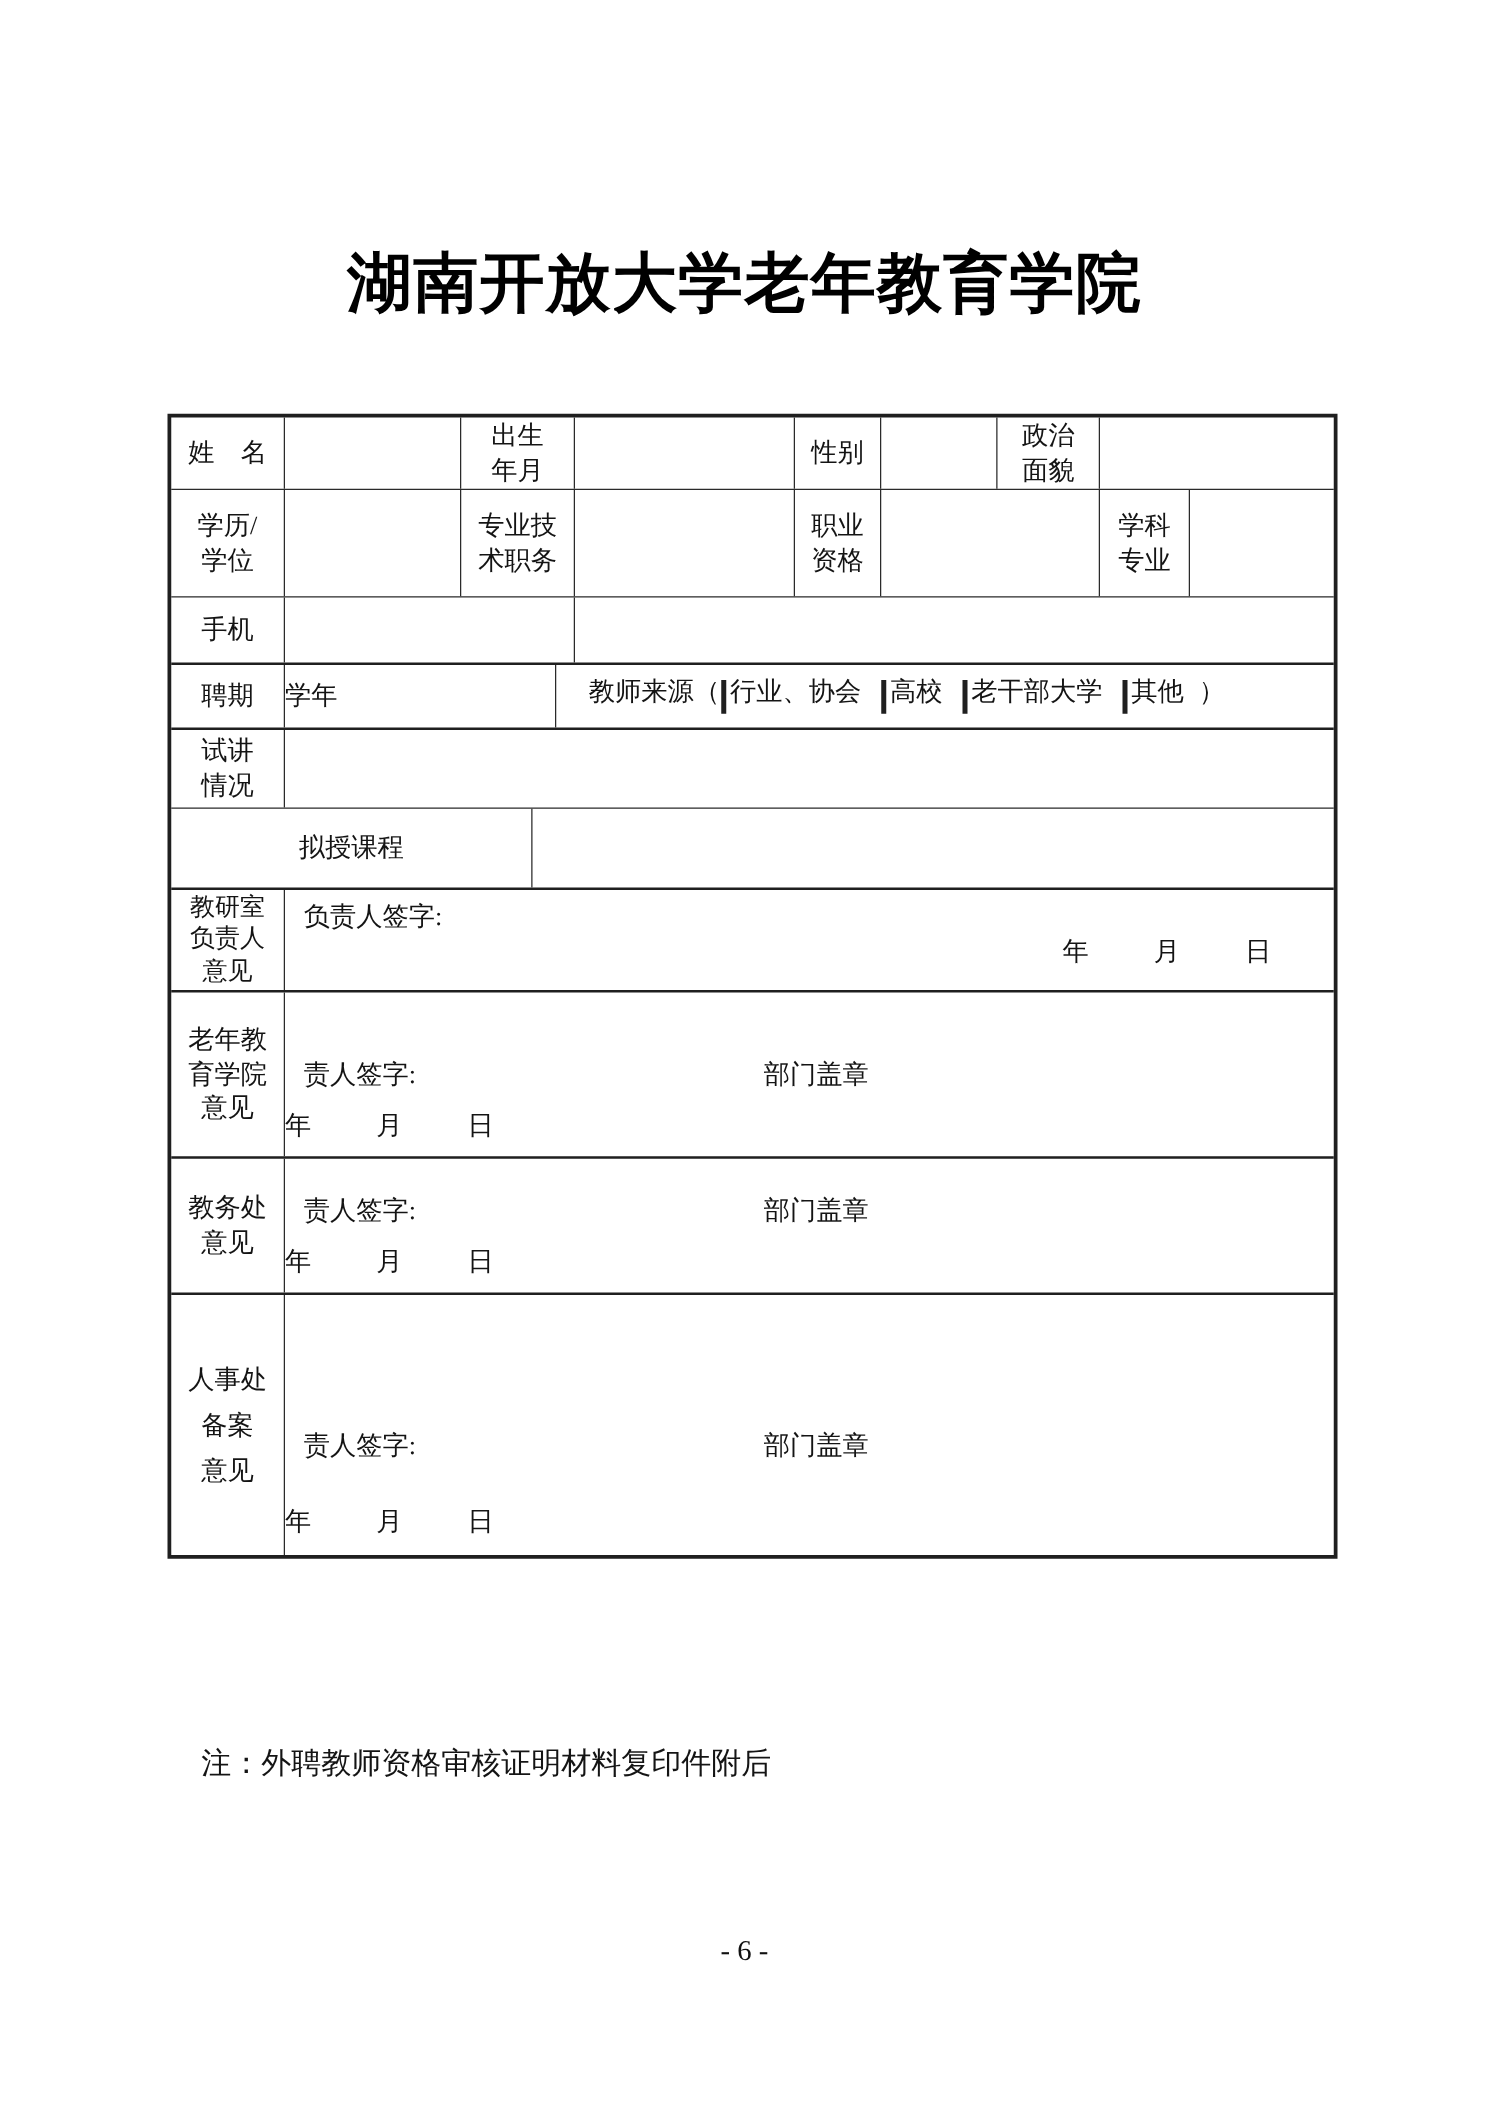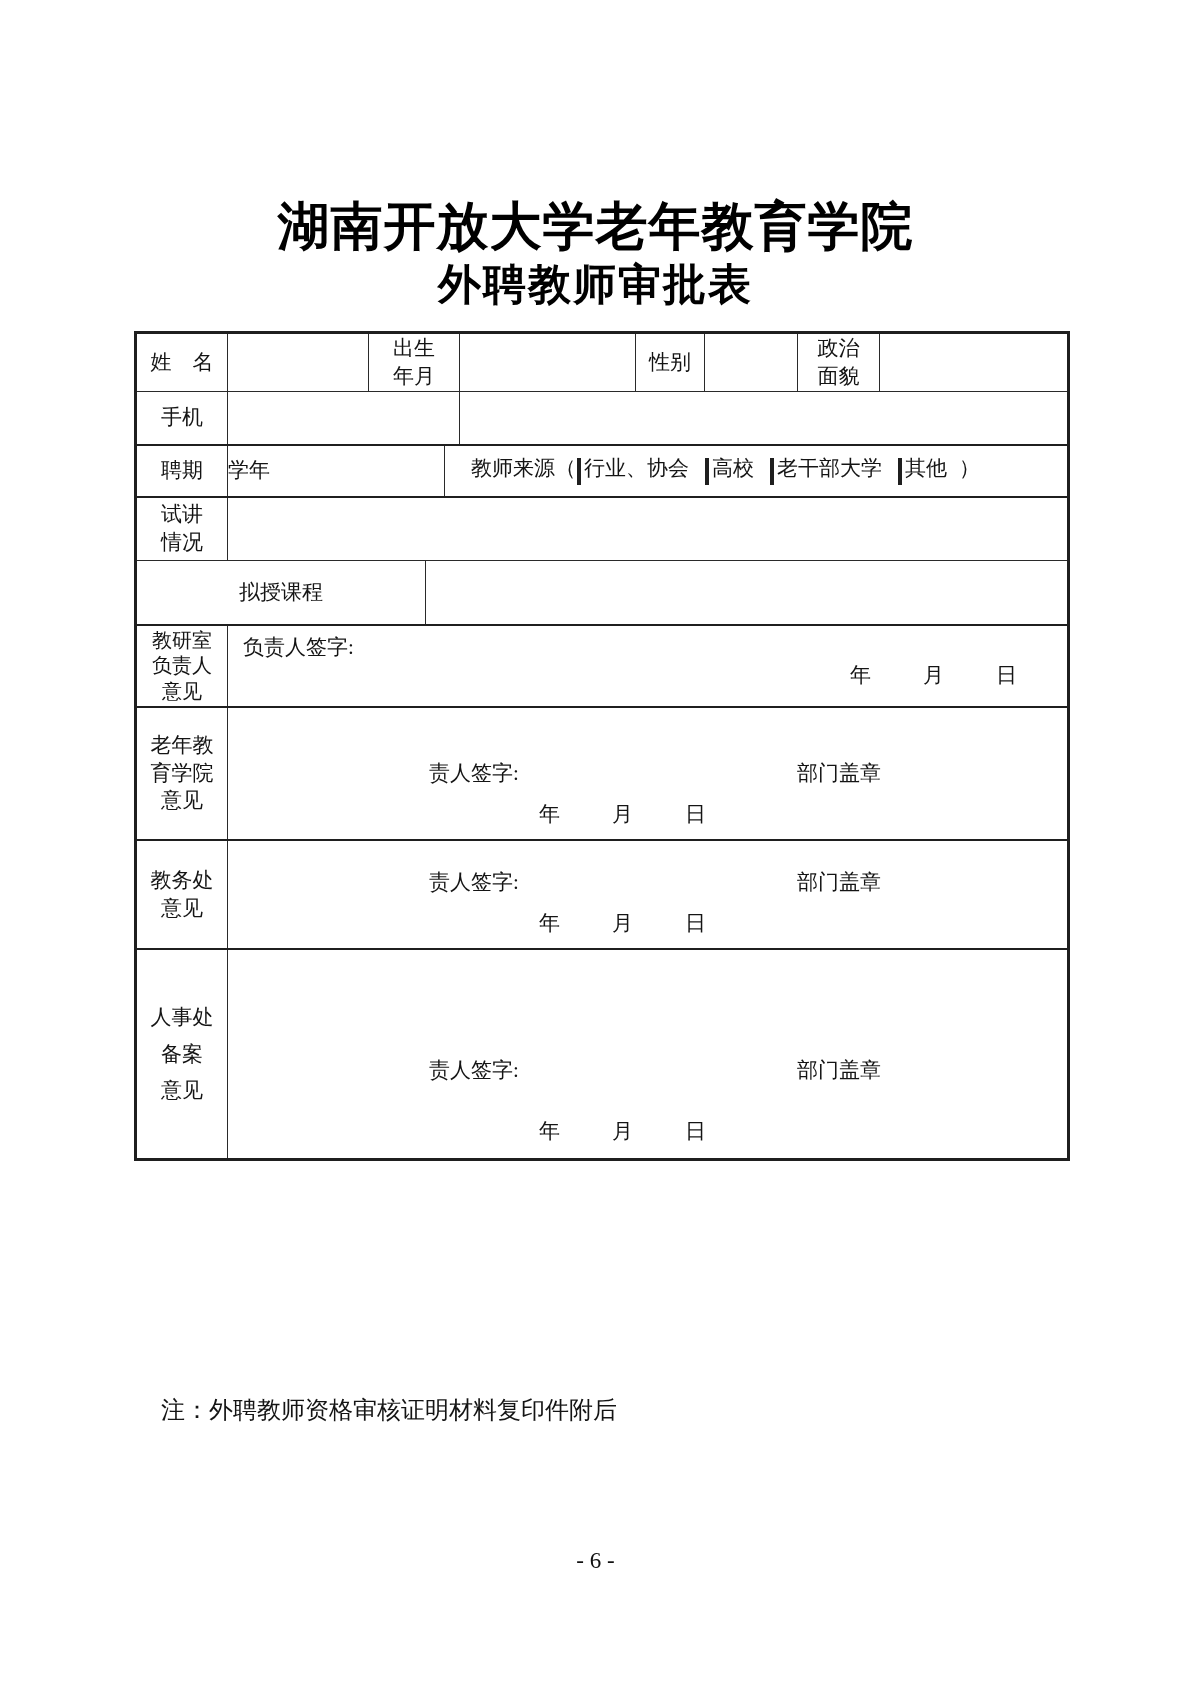--- a/index.html
+++ b/index.html
@@ -50,21 +50,21 @@
   }
   .cb.first{margin-left:1px;}
   .suffix{margin-left:12px;}
 
   
   .opc{
     align-items:stretch;justify-content:space-between;
     padding-top:8px;padding-bottom:24px;
   }
   .opc-end{
-    align-items:center;justify-content:flex-end;
+    align-items:flex-start;justify-content:flex-end;
     gap:14px;padding-bottom:10px;
   }
   .signline{display:flex;padding-left:15px;font-size:21px;text-align:left;flex-direction:row;}
   .signline .sign{min-width:368px;}
   .dateline{
     display:flex;flex-direction:row;justify-content:flex-end;
     gap:52px;padding-right:50px;font-size:21px;
   }
 
   .footnote{
@@ -75,21 +75,20 @@
     position:absolute;left:0;width:100%;top:1548px;text-align:center;
     font-size:23px;color:#111;
   }
 </style>
 </head>
 <body>
 
 <div class="page">
 
   <div class="doc-title l1">湖南开放大学老年教育学院</div>
-  <div class="doc-title l2">外聘教师审批表</div>
 
   <div class="tbl">
 
     <div class="row" style="height:57px">
       <div class="c" style="width:90px">
           <span>姓　名</span>
         </div>
       <div class="c" style="width:141px"></div>
       <div class="c" style="width:91px">
         <span>出生</span>
@@ -100,20 +99,42 @@
           <span>性别</span>
         </div>
       <div class="c" style="width:93px"></div>
       <div class="c" style="width:82px">
         <span>政治</span>
         <span>面貌</span>
       </div>
       <div class="c" style="width:188px"></div>
     </div>
 
+    <div class="row" style="height:85px">
+      <div class="c" style="width:90px">
+        <span>学历/</span>
+        <span>学位</span>
+      </div>
+      <div class="c" style="width:141px"></div>
+      <div class="c" style="width:91px">
+        <span>专业技</span>
+        <span>术职务</span>
+      </div>
+      <div class="c" style="width:176px"></div>
+      <div class="c" style="width:69px">
+        <span>职业</span>
+        <span>资格</span>
+      </div>
+      <div class="c" style="width:175px"></div>
+      <div class="c" style="width:72px">
+        <span>学科</span>
+        <span>专业</span>
+      </div>
+      <div class="c" style="width:116px"></div>
+    </div>
 
     <div class="row" style="height:52px">
       <div class="c" style="width:90px">
           <span>手机</span>
         </div>
       <div class="c" style="width:232px"></div>
       <div class="c" style="width:363px"></div>
     </div>
 
     <div class="row thick" style="height:50px">

